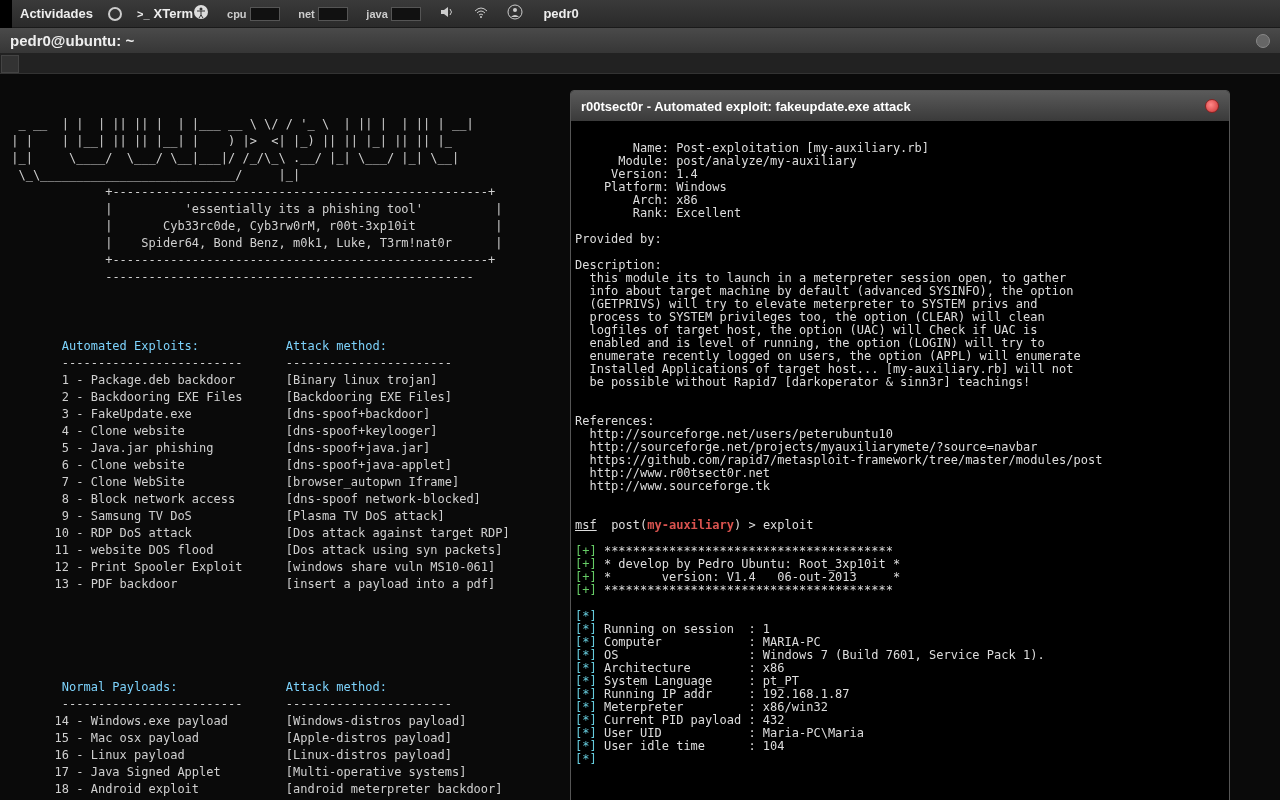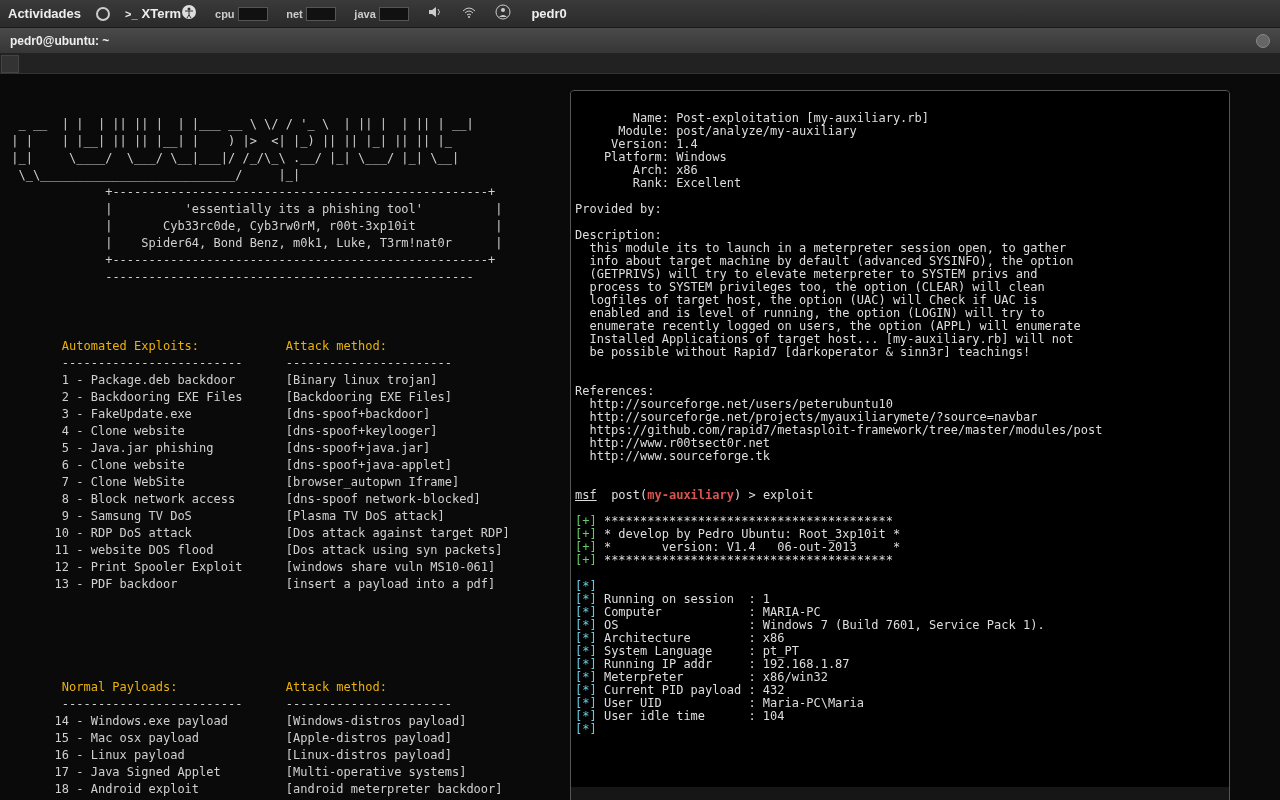--- a/index.html
+++ b/index.html
@@ -17,35 +17,36 @@
   height: 28px;
   background: linear-gradient(#3a3a3a, #2a2a2a);
   border-bottom: 1px solid #1a1a1a;
   display: flex;
   align-items: center;
   font-family: sans-serif;
   font-size: 13px;
   color: #eee;
   padding: 0 8px;
   font-weight: bold;
+  margin-left: 12px;
 }
 .topbar .left { display: flex; align-items: center; gap: 14px; }
 .topbar .icon-sm { width:16px; height:16px; display:inline-block; }
 .topbar .center { flex:1; text-align:center; }
 .topbar .right { display:flex; align-items:center; gap:18px; }
 .stat-label { font-size:11px; color:#ccc; }
 .stat-box { width:30px; height:14px; background:#111; border:1px solid #555; display:inline-block; vertical-align:middle; }
 .titlebar {
   height: 26px;
   background: linear-gradient(#4a4a4a,#363636);
   border-bottom:1px solid #222;
   display:flex; align-items:center;
   padding:0 10px;
   font-family: sans-serif;
-  font-size:12px; color:#eee;
+  font-size:15px; color:#eee;
   font-weight:bold;
   justify-content:flex-end;
 }
 .titlebar .close { margin-left:auto; width:14px; height:14px; border-radius:7px; background:#666; border:1px solid #888; }
 .workspace {
   position:relative;
   width:1280px; height:746px;
 }
 .term-left {
   position:absolute;
@@ -54,21 +55,21 @@
   background:#0a0a0a;
   padding: 8px 0 0 0;
   line-height: 17px;
   white-space: pre;
 }
 .term-left .content {
   padding: 0 0 0 4px;
 }
 .ascii-header { color:#d0d0d0; }
 .exploit-block { margin-top:18px; }
-.exploit-header { color:#eab308; }
+.exploit-header { color:#7dd3fc; }
 .row { white-space: pre; }
 
 .term-right {
   position:absolute;
   left:570px; top:16px;
   width:660px; height:728px;
   background:#161616;
   border:1px solid #555;
   border-radius:4px 4px 0 0;
   overflow:hidden;
@@ -217,20 +218,24 @@
 
 
 </div>
 
 
 
 </div>
 </div>
 
 <div class="term-right">
+  <div class="win-title">
+    <span>r00tsect0r - Automated exploit: fakeupdate.exe attack</span>
+    <span class="close-btn"></span>
+  </div>
   <div class="term-right-body">
 <span>        Name: Post-exploitation [my-auxiliary.rb]</span>
 <span>      Module: post/analyze/my-auxiliary</span>
 <span>     Version: 1.4</span>
 <span>    Platform: Windows</span>
 <span>        Arch: x86</span>
 <span>        Rank: Excellent</span>
 
 <span>Provided by:</span>
 

